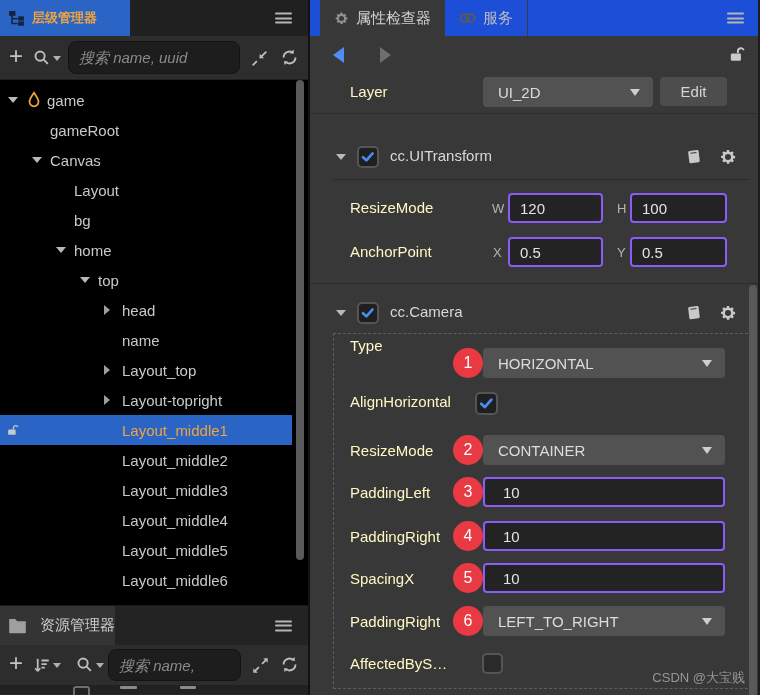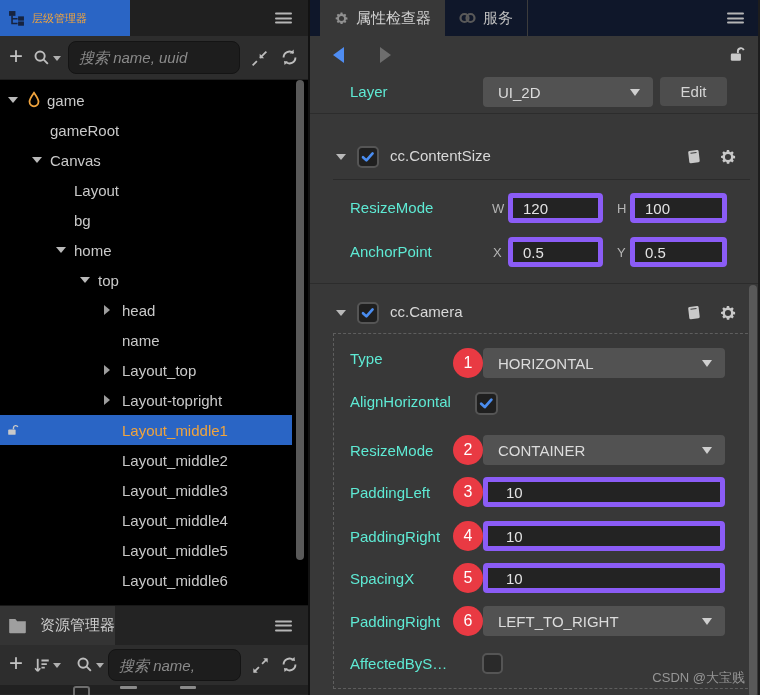--- a/index.html
+++ b/index.html
@@ -7,21 +7,21 @@
               font-family:"Liberation Sans","DejaVu Sans",sans-serif; }
   .app { position:relative; width:760px; height:695px; display:flex; }
 
   
   .left { position:relative; width:310px; height:695px; background:#272727;
           border-right:2px solid #121212; flex:none; }
 
   .lp-tabbar { position:relative; height:36px; background:#202020; display:flex; }
   .lp-tab { width:130px; height:36px; background:#2a65c5; display:flex; align-items:center;
             gap:7px; padding-left:8px; }
-  .lp-tab-label { color:#f0a43e; font-size:11px; font-weight:normal; }
+  .lp-tab-label { color:#f0a43e; font-size:13px; font-weight:bold; }
   .hamburger { position:absolute; right:16px; top:50%; transform:translateY(-50%);
                width:17px; height:11px; display:flex; flex-direction:column; justify-content:space-between; }
   .hamburger i { display:block; height:2px; background:#b5b5b5; border-radius:1px; }
 
   .lp-toolbar { position:relative; height:44px; background:#2d2d2d; border-bottom:1px solid #1f1f1f; }
   .tb-plus { position:absolute; left:5px; top:4px; width:22px; height:34px; color:#c4c4c4;
              font-size:24px; font-weight:400; text-align:center; line-height:32px; }
   .tb-search-sel { position:absolute; left:33px; top:13px; display:flex; align-items:center; }
   .caret-down { width:0; height:0; border-left:4px solid transparent; border-right:4px solid transparent;
                 border-top:5px solid #b0b0b0; margin-left:2px; }
@@ -62,38 +62,38 @@
   .ap-exp { position:absolute; left:251px; top:11px; }
   .ap-ref { position:absolute; left:280px; top:10px; }
 
   .ap-partial { position:relative; height:9px; background:#212121; }
   .pp-box { position:absolute; left:73px; top:1px; width:17px; height:9px;
             border:2px solid #6e6e6e; border-bottom:none; border-radius:3px 3px 0 0; }
   .pp-dash { position:absolute; top:1px; height:3px; background:#8a8a8a; border-radius:1px; }
 
   
   .right { position:relative; width:448px; height:695px; background:#383838; flex:none; }
-  .rp-tabbar { position:relative; height:36px; background:#0f172a; display:flex;text-align:center; }
+  .rp-tabbar { position:relative; height:36px; background:#1d4ed8; display:flex;text-align:center; }
   .rp-tab { height:36px; display:flex; align-items:center; gap:7px; padding:0 14px; }
   .rp-tab.active { background:#383838; margin-left:10px; }
   .rp-tab.idle { border-right:1px solid #3c3c3c; }
   .rp-tab-label { color:#d0d0d0; font-size:15px; }
   .rp-tab.idle .rp-tab-label { color:#bdbdbd; }
 
   .rp-nav { position:relative; height:38px; background:#383838; }
   .nav-back { position:absolute; left:23px; top:11px; width:0; height:0;
               border-top:8px solid transparent; border-bottom:8px solid transparent;
               border-right:11px solid #4f8df2; }
   .nav-fwd { position:absolute; left:70px; top:11px; width:0; height:0;
              border-top:8px solid transparent; border-bottom:8px solid transparent;
              border-left:11px solid #6e6e6e; }
   .nav-lock { position:absolute; right:12px; top:9px; }
 
   .rp-body { position:relative; height:621px; background:#383838; }
-  .rb-label { position:absolute; left:40px; color:#5eead4; font-size:15px;text-align:center; }
+  .rb-label { position:absolute; left:40px; color:#fef9c3; font-size:15px;text-align:center; }
   .sep { position:absolute; left:0; width:100%; height:1px; background:#2c2c2c; }
 
   .dropdown { position:absolute; background:#525252; border-radius:4px; height:30px;
               display:flex; align-items:center; padding-left:15px; }
   .dropdown .dd-label { color:#dcdcdc; font-size:15px; }
   .dd-arrow { position:absolute; right:13px; top:12px; width:0; height:0;
               border-left:5.5px solid transparent; border-right:5.5px solid transparent;
               border-top:7px solid #cfcfcf; }
   .btn { position:absolute; background:#4d4d4d; border-radius:4px; height:29px;
          display:flex; align-items:center; justify-content:center; color:#d5d5d5; font-size:15px; }
@@ -103,21 +103,21 @@
   .checkbox { position:absolute; width:22px; height:22px; background:#1f1f1f;
               border:2px solid #555; border-radius:5px; }
   .checkbox svg { position:absolute; left:1px; top:1px; }
   .ch-check { left:47px; top:6px; }
   .comp-title { position:absolute; left:80px; top:7px; color:#d8d8d8; font-size:15px; }
   .ch-book { position:absolute; left:375px; top:9px; }
   .ch-gear { position:absolute; left:409px; top:8px; }
   .comp-underline { position:absolute; left:23px; right:8px; height:1px; background:#2b2b2b; }
 
   .mini-label { position:absolute; color:#b5b5b5; font-size:13px; }
-  .num-input { position:absolute; height:30px; background:#232323; border:5px solid #8b5cf6;
+  .num-input { position:absolute; height:30px; background:#232323; border:2px solid #8b5cf6;
                border-radius:4px; color:#e3e3e3; font-size:15px; outline:none;
                font-family:"Liberation Sans","DejaVu Sans",sans-serif; }
   .wide { left:173px; width:242px; padding-left:18px; }
 
   .dashed-box { position:absolute; left:23px; top:259px; width:420px; height:356px;
                 border:1px dashed #5e5e5e; }
   .badge { position:absolute; left:143px; width:30px; height:30px; border-radius:50%;
            background:#e93a43; color:#fff; font-size:16px; display:flex; align-items:center;
            justify-content:center; z-index:3; }
   .clip-label { max-width:114px; overflow:hidden; white-space:nowrap; }
@@ -394,21 +394,21 @@
 
       <div class="sep" style="top:39px;"></div>
 
       <div class="comp-header" style="top:66px;">
         <span class="ch-tri tri-down"></span>
         <span class="checkbox ch-check">
           <svg width="16" height="16" viewBox="0 0 16 16" fill="none" stroke="#4a8df0" stroke-width="2.6" stroke-linecap="round" stroke-linejoin="round">
               <polyline points="3,8.2 6.4,11.4 12.6,4.4"></polyline>
             </svg>
         </span>
-        <span class="comp-title">cc.ContentSize</span>
+        <span class="comp-title">cc.UITransform</span>
         <span class="ch-book">
           <svg width="17" height="16" viewBox="0 0 16 16">
               <path d="M4 1.9 11.4 1a1.5 1.5 0 0 1 1.7 1.3l1.1 9.3a1.5 1.5 0 0 1-1.3 1.7l-7.4.9a1.5 1.5 0 0 1-1.7-1.3L2.7 3.6A1.5 1.5 0 0 1 4 1.9Z" fill="#c9c9c9"></path>
               <path d="M5 4.2 11 3.5" stroke="#3a3a3a" stroke-width="1.1"></path>
             </svg>
         </span>
         <span class="ch-gear">
           <svg width="18" height="18" viewBox="0 0 16 16" fill="#c9c9c9" fill-rule="evenodd">
             <path d="M14.3 9.3l-1.5-.3c-.1.4-.3.8-.5 1.2l.9 1.2-1.4 1.4-1.2-.9c-.4.2-.8.4-1.2.5l-.3 1.5H7l-.3-1.5c-.4-.1-.8-.3-1.2-.5l-1.2.9-1.4-1.4.9-1.2c-.2-.4-.4-.8-.5-1.2l-1.5-.3V7l1.5-.3c.1-.4.3-.8.5-1.2l-.9-1.2 1.4-1.4 1.2.9c.4-.2.8-.4 1.2-.5L7 1.7h2l.3 1.6c.4.1.8.3 1.2.5l1.2-.9 1.4 1.4-.9 1.2c.2.4.4.8.5 1.2l1.6.3zM8 5.3A2.7 2.7 0 1 0 8 10.7 2.7 2.7 0 0 0 8 5.3Z"></path>
           </svg>
@@ -446,21 +446,21 @@
         </span>
         <span class="ch-gear">
           <svg width="18" height="18" viewBox="0 0 16 16" fill="#c9c9c9" fill-rule="evenodd">
             <path d="M14.3 9.3l-1.5-.3c-.1.4-.3.8-.5 1.2l.9 1.2-1.4 1.4-1.2-.9c-.4.2-.8.4-1.2.5l-.3 1.5H7l-.3-1.5c-.4-.1-.8-.3-1.2-.5l-1.2.9-1.4-1.4.9-1.2c-.2-.4-.4-.8-.5-1.2l-1.5-.3V7l1.5-.3c.1-.4.3-.8.5-1.2l-.9-1.2 1.4-1.4 1.2.9c.4-.2.8-.4 1.2-.5L7 1.7h2l.3 1.6c.4.1.8.3 1.2.5l1.2-.9 1.4 1.4-.9 1.2c.2.4.4.8.5 1.2l1.6.3zM8 5.3A2.7 2.7 0 1 0 8 10.7 2.7 2.7 0 0 0 8 5.3Z"></path>
           </svg>
         </span>
       </div>
 
       <div class="dashed-box"></div>
 
-      <div class="rb-label" style="top:276px;">Type</div>
+      <div class="rb-label" style="top:263px;">Type</div>
       <div class="badge" style="top:274px;">1</div>
       <div class="dropdown wide" style="top:274px; padding-left:0;align-items:center;">
         <span class="dd-label" style="margin-left:15px;">HORIZONTAL</span>
         <span class="dd-arrow"></span>
       </div>
 
       <div class="rb-label" style="top:319px;">AlignHorizontal</div>
       <span class="checkbox" style="left:165px; top:318px; width:23px; height:23px;">
         <svg width="17" height="17" viewBox="0 0 16 16" fill="none" stroke="#4a8df0" stroke-width="2.6" stroke-linecap="round" stroke-linejoin="round">
             <polyline points="3,8.2 6.4,11.4 12.6,4.4"></polyline>

